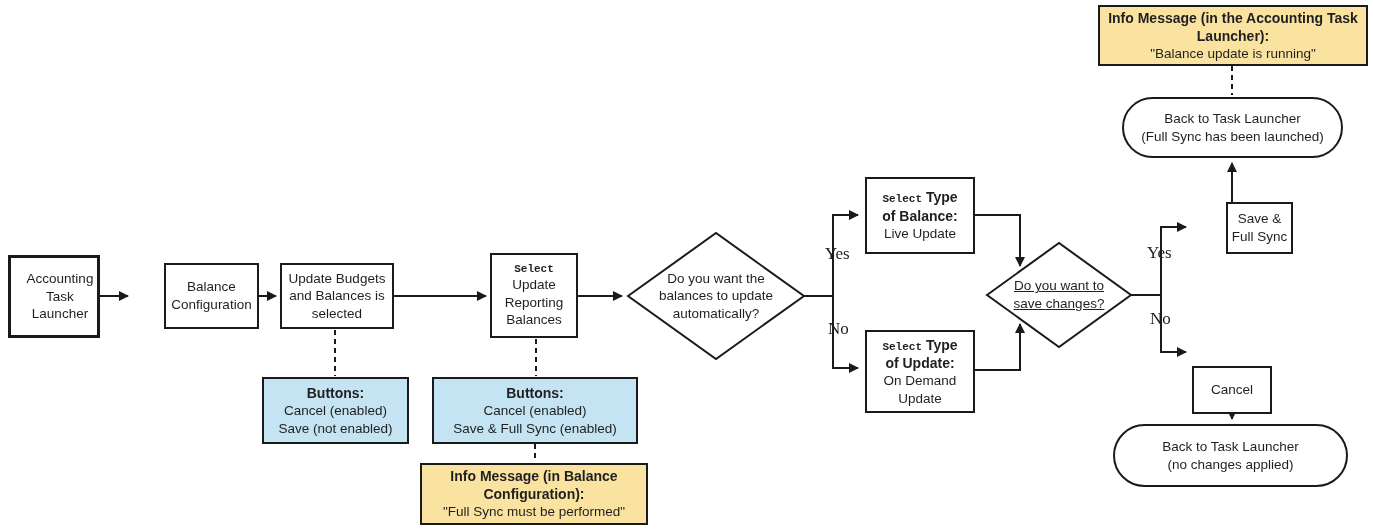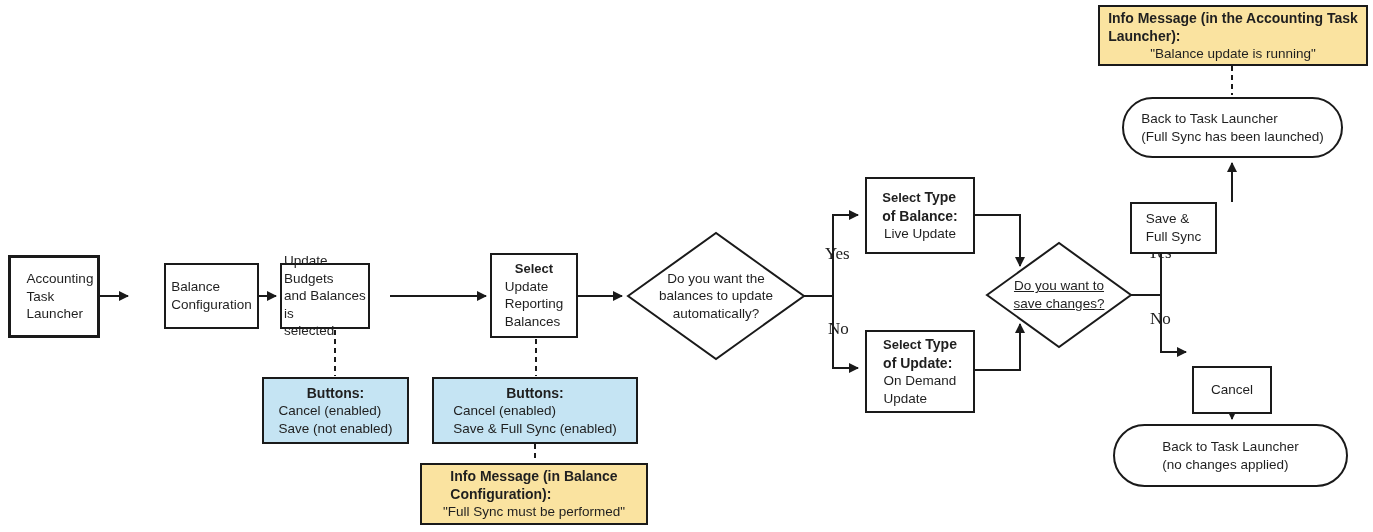--- a/index.html
+++ b/index.html
@@ -9,29 +9,29 @@
   }
   svg.layer { position:absolute; left:0; top:0; }
   .edge { stroke:var(--line,#1a1a1a); stroke-width:2; fill:none; }
   .dash { stroke-dasharray:5 4; }
   .dshape { fill:#ffffff; stroke:var(--line,#1a1a1a); stroke-width:2; }
 
   .node {
     position:absolute; box-sizing:border-box; background:#ffffff;
     border:2px solid var(--line,#1a1a1a);
     display:flex; flex-direction:column; align-items:center; justify-content:center;
-    font-size:13.5px; line-height:1.3; padding:2px;
+    text-align:center; font-size:13.5px; line-height:1.3; padding:2px;
   }
   .start { border-width:3px;padding-left:14px; }
   .note { background:var(--note-yellow,#FAE3A0); }
   .callout { background:var(--callout-blue,#C5E4F3); }
   .oval { border-radius:32px; }
   .pre { white-space:pre-line; }
   .hd { font-weight:bold; font-size:14px; white-space:pre-line; }
-  .big { font-weight:bold; font-size:13px; }
+  .big { font-weight:bold; font-size:11px;font-family:Liberation Mono, monospace; }
   .dtext {
     position:absolute; display:flex; align-items:center; justify-content:center;
     text-align:center; white-space:pre-line; font-size:13.5px; line-height:1.3;
   }
   .lbl { position:absolute; font-size:17px;font-family:Liberation Serif, serif; }
 </style>
 </head>
 <body>
 
 <div class="canvas">
@@ -72,21 +72,21 @@
     <div class="pre">Accounting
 Task
 Launcher</div>
   </div>
 
   <div class="node" style="left:132px;top:263px;width:95px;height:66px;margin-left:32px;">
     <div class="pre">Balance
 Configuration</div>
   </div>
 
-  <div class="node" style="left:280px;top:263px;width:90px;height:66px;">
+  <div class="node" style="left:280px;top:263px;width:114px;height:66px;">
     <div class="pre">Update Budgets
 and Balances is
 selected</div>
   </div>
 
   <div class="node" style="left:490px;top:253px;width:88px;height:85px;">
     <div class="big">Select</div>
     <div class="pre">Update
 Reporting
 Balances</div>
@@ -109,21 +109,21 @@
     <div class="pre">Live Update</div>
   </div>
 
   <div class="node" style="left:865px;top:330px;width:110px;height:83px;">
     <div class="hd"><span class="big">Select</span><span> Type
 of Update:</span></div>
     <div class="pre">On Demand
 Update</div>
   </div>
 
-  <div class="node" style="left:1130px;top:202px;width:87px;height:52px;">
+  <div class="node" style="left:1226px;top:202px;width:67px;height:52px;">
     <div class="pre">Save &amp;
 Full Sync</div>
   </div>
 
   <div class="node" style="left:1192px;top:330px;width:80px;height:48px;margin-top:36px;">
     <div class="pre">Cancel</div>
   </div>
 
   <div class="node oval" style="left:1122px;top:97px;width:221px;height:61px;">
     <div class="pre">Back to Task Launcher

